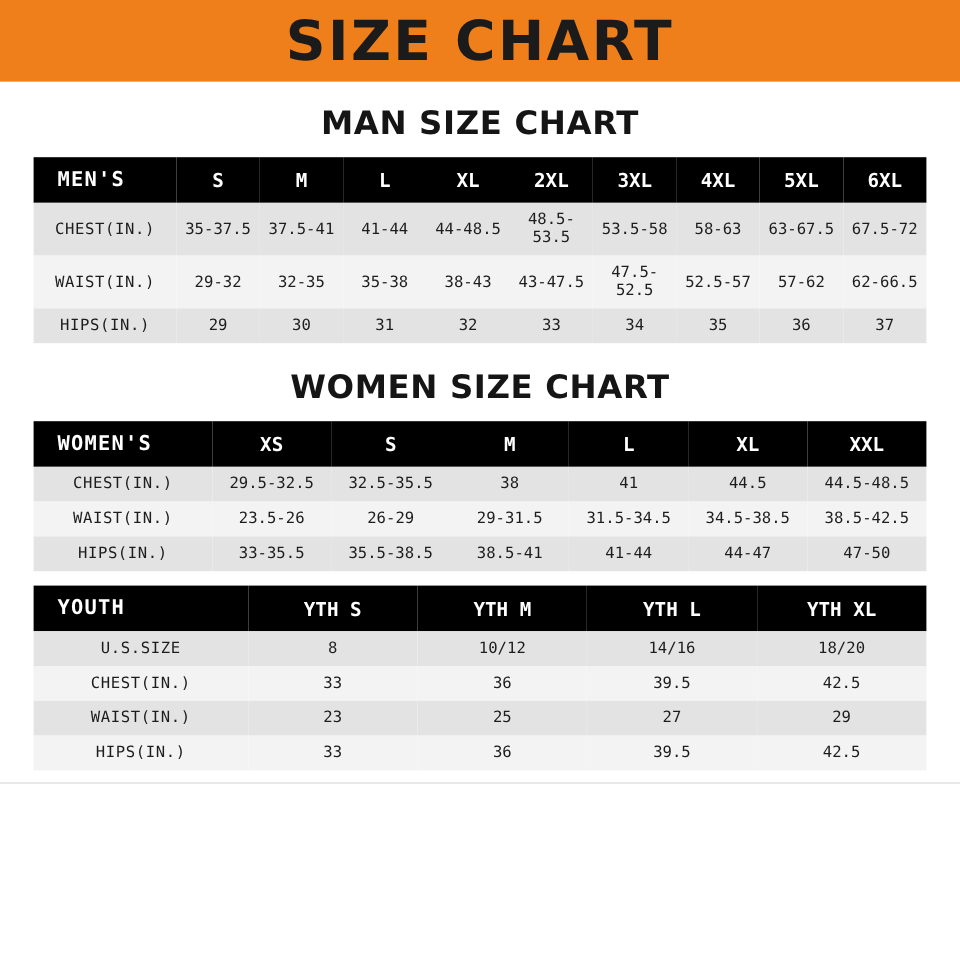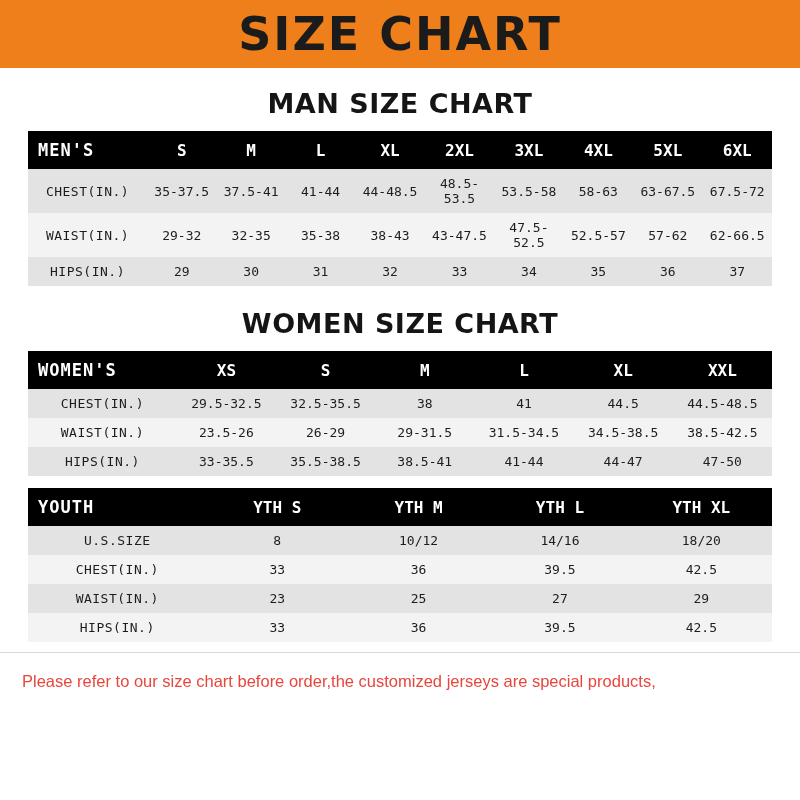--- a/index.html
+++ b/index.html
@@ -63,21 +63,21 @@
     background: #000000;
     color: #ffffff;
     font-family: "DejaVu Sans Mono", monospace;
     font-weight: bold;
     font-size: 16px;
     padding: 9px 0;
     text-align: center;
   }
   thead th.rowhead {
     text-align: left;
-    padding-left: 10px;
+    padding-left: 20px;
     font-size: 17px;
     letter-spacing: 1px;
   }
   tbody td {
     font-family: "DejaVu Sans Mono", monospace;
     font-size: 13px;
     color: #1d1d1d;
     text-align: center;
     padding: 7px 0;
   }
@@ -289,16 +289,15 @@
           <td>39.5</td>
           <td>42.5</td>
         </tr>
       </tbody>
     </table>
   </div>
 
   <div class="sep"></div>
 
   <div class="footer-note">
-    <span class="line">Please refer to our size chart before order,the customized jerseys are special products,</span>
   </div>
 
 </div>
 
 </body></html>

